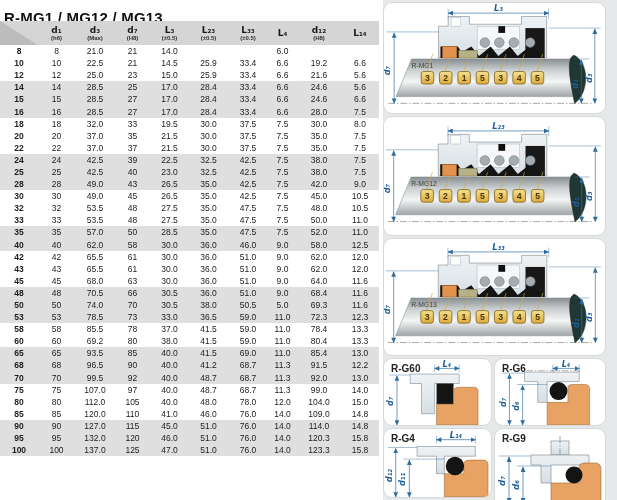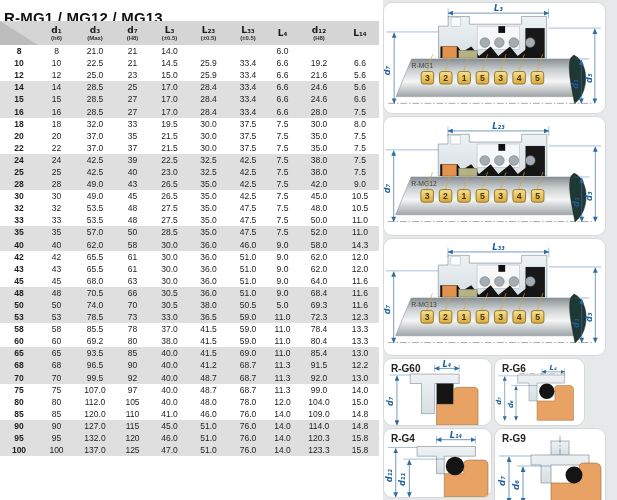--- a/index.html
+++ b/index.html
@@ -19,21 +19,21 @@
           color:#1c1c1c;font-family:"Liberation Sans",sans-serif;}
   tr.band{background:#dfdfdf;}
   td.rowlabel{font-weight:bold;}
   
   .right-panel{position:absolute;left:383px;top:0;width:234px;height:500px;background:#e7e8e9;}
   .card{position:absolute;background:#ffffff;border:1px solid #d6d9da;border-radius:9px;box-sizing:border-box;overflow:hidden;}
   .card-main-1{left:0;top:2px;width:223px;height:112px;}
   .card-main-2{left:0;top:116px;width:223px;height:120px;}
   .card-main-3{left:0;top:238px;width:223px;height:118px;}
   .card-s-1{left:0;top:358px;width:109px;height:68px;}
-  .card-s-2{left:111px;top:358px;width:91px;height:68px;}
+  .card-s-2{left:111px;top:358px;width:112px;height:68px;}
   .card-s-3{left:0;top:428px;width:109px;height:70px;padding-left:20px;}
   .card-s-4{left:111px;top:428px;width:112px;height:80px;}
   .card svg{position:absolute;left:0;top:0;width:100%;height:100%;}
   .small-title{position:absolute;left:7px;top:4px;font-size:10px;font-weight:bold;color:#222;z-index:2;text-align:center;}
   
   .dim{stroke:#2e6ca4;stroke-width:.7;fill:none;}
   .ext{stroke:#2e6ca4;stroke-width:.45;fill:none;}
   .dim-label{fill:#1e5d99;font-style:italic;font-size:8.5px;font-weight:bold;
           font-family:"DejaVu Sans",sans-serif;text-anchor:middle;}
   .cl{stroke:#6a6a6a;stroke-dasharray:7 2 1.5 2;stroke-width:.6;fill:none;}
@@ -331,21 +331,21 @@
         <tr class="band">
           <td class="rowlabel">40</td>
           <td>40</td>
           <td>62.0</td>
           <td>58</td>
           <td>30.0</td>
           <td>36.0</td>
           <td>46.0</td>
           <td>9.0</td>
           <td>58.0</td>
-          <td>14.3</td>
+          <td>12.5</td>
         </tr>
         <tr>
           <td class="rowlabel">42</td>
           <td>42</td>
           <td>65.5</td>
           <td>61</td>
           <td>30.0</td>
           <td>36.0</td>
           <td>51.0</td>
           <td>9.0</td>

